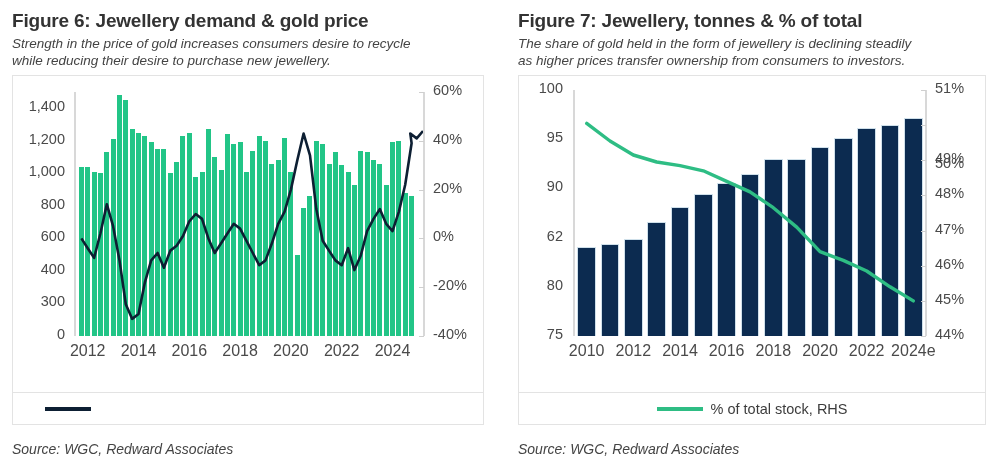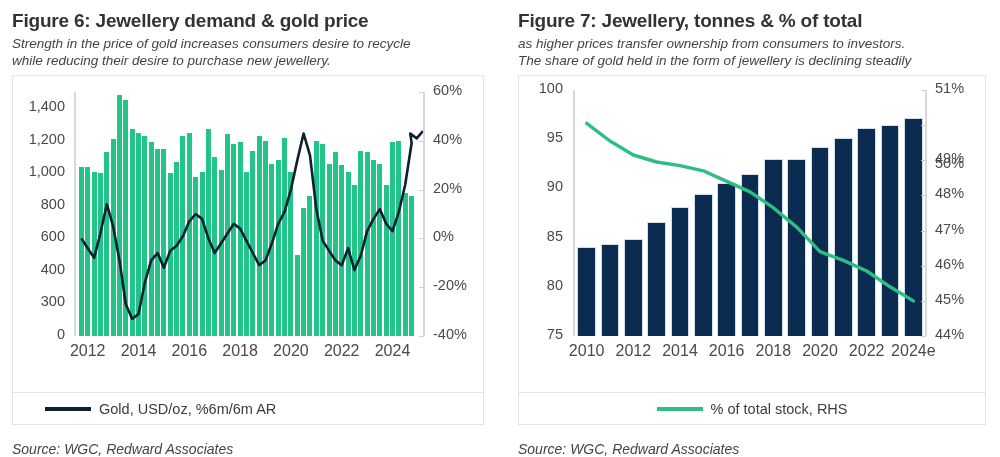--- a/index.html
+++ b/index.html
@@ -167,32 +167,31 @@
           <div class="axis-label xlab" style="width: 60px; left: 197.109px; top: 266px; font-size: 16px;">2018</div>
           <div class="axis-label xlab" style="width: 60px; left: 247.912px; top: 266px; font-size: 16px;">2020</div>
           <div class="axis-label xlab" style="width: 60px; left: 298.715px; top: 266px; font-size: 16px;">2022</div>
           <div class="axis-label xlab" style="width: 60px; left: 349.518px; top: 266px; font-size: 16px;">2024</div>
         </div>
     </div>
 
     <div class="legend c6-legend">
       <div class="leg-item" style="margin-left:22px;">
         <span class="swatch-line" id="c6sw1" style="background: rgb(13, 31, 51);"></span>
-        <span>Gold, USD/oz, %6m/6m AR</span>
       </div>
     </div>
 
     <div class="source">Source: WGC, Redward Associates</div>
   </div>
 
   <div class="panel right">
     <div class="fig-title">Figure 7: Jewellery, tonnes &amp; % of total</div>
     <div class="fig-sub">
+      <span>The share of gold held in the form of jewellery is declining steadily</span>
       <span>as higher prices transfer ownership from consumers to investors.</span>
-      <span>The share of gold held in the form of jewellery is declining steadily</span>
     </div>
 
     <div class="chart-box c7-box" id="c7box">
       <div class="plot" id="c7plot" style="left: 56px; top: 14px; width: 350px; height: 246px;">
           <div class="bar navy" style="left: 2.33333px; width: 18.6667px; height: 88.56px;"></div>
           <div class="bar navy" style="left: 25.6667px; width: 18.6667px; height: 92.496px;"></div>
           <div class="bar navy" style="left: 49px; width: 18.6667px; height: 97.416px;"></div>
           <div class="bar navy" style="left: 72.3333px; width: 18.6667px; height: 114.144px;"></div>
           <div class="bar navy" style="left: 95.6667px; width: 18.6667px; height: 128.904px;"></div>
           <div class="bar navy" style="left: 119px; width: 18.6667px; height: 141.696px;"></div>
@@ -207,21 +206,21 @@
           <div class="bar navy" style="left: 329px; width: 18.6667px; height: 218.448px;"></div>
         </div>
       <svg class="overlay" id="c7svg" width="468" height="318">
           <polyline points="67.7,47.4 91.0,65.0 114.3,79.0 137.7,86.0 161.0,89.6 184.3,94.8 207.7,105.4 231.0,115.9 254.3,131.7 277.7,151.1 301.0,175.7 324.3,184.4 347.7,195.0 371.0,210.8 394.3,224.9" fill="none" stroke="#2ebd84" stroke-width="3.4" stroke-linejoin="round" stroke-linecap="round"></polyline>
         </svg>
       <div id="c7axes">
           <div class="axisline" style="left: 54px; top: 14px; width: 2px; height: 246px;"></div>
           <div class="axisline" style="left: 406px; top: 14px; width: 2px; height: 246px;"></div>
           <div class="axis-label left" style="left: 0px; width: 44px; top: 250px;">75</div>
           <div class="axis-label left" style="left: 0px; width: 44px; top: 200.8px;">80</div>
-          <div class="axis-label left" style="left: 0px; width: 44px; top: 151.6px;">85</div>
+          <div class="axis-label left" style="left: 0px; width: 44px; top: 151.6px;">62</div>
           <div class="axis-label left" style="left: 0px; width: 44px; top: 102.4px;">90</div>
           <div class="axis-label left" style="left: 0px; width: 44px; top: 53.2px;">95</div>
           <div class="axis-label left" style="left: 0px; width: 44px; top: 4px;">100</div>
           <div class="axis-label rightax" style="left: 416px; top: 250px;">44%</div>
           <div class="tick" style="left: 402px; top: 260px;"></div>
           <div class="axis-label rightax" style="left: 416px; top: 214.857px;">45%</div>
           <div class="tick" style="left: 402px; top: 224.857px;"></div>
           <div class="axis-label rightax" style="left: 416px; top: 179.714px;">46%</div>
           <div class="tick" style="left: 402px; top: 189.714px;"></div>
           <div class="axis-label rightax" style="left: 416px; top: 144.571px;">47%</div>

